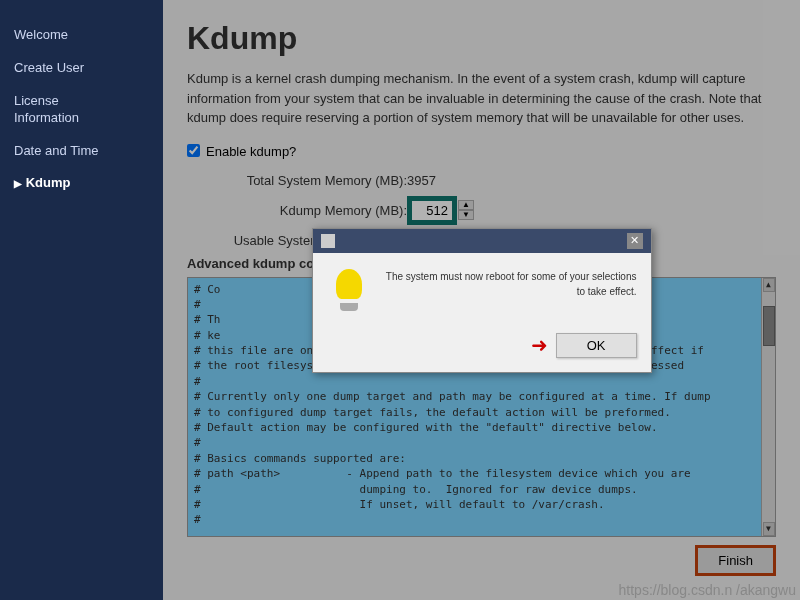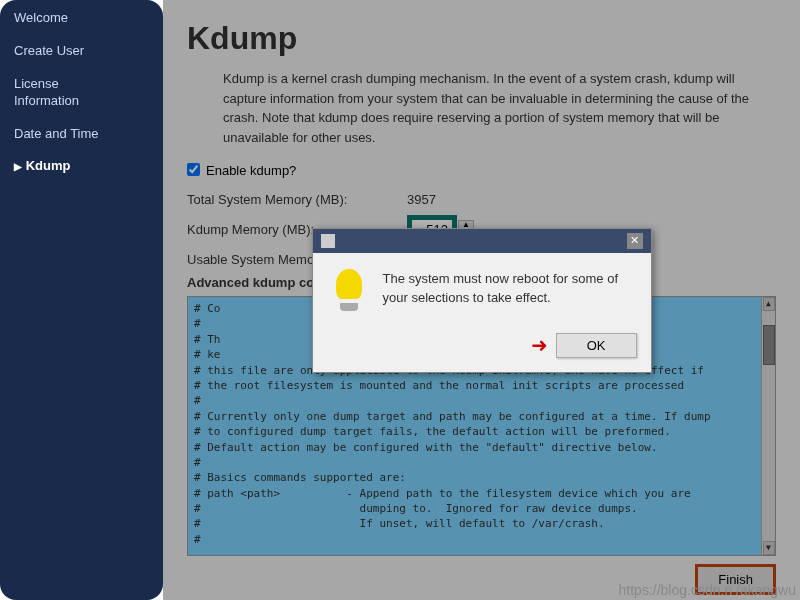--- a/index.html
+++ b/index.html
@@ -11,24 +11,23 @@
       font-size: 13px;
       display: flex;
     }
 
     
     #sidebar {
       width: 163px;
       min-width: 163px;
       background: #1a2a4a;
       color: #ffffff;
-      padding-top: 2px;
+      padding-top: 19px;
       display: flex;
       flex-direction: column;
-      border-radius: 16px;
     }
     .sidebar-item {
       padding: 8px 14px;
       cursor: pointer;
       font-size: 13px;
       color: #ccd6f0;
       line-height: 1.3;
     }
     .sidebar-item.active {
       color: #ffffff;
@@ -56,41 +55,41 @@
       font-weight: bold;
       color: #333;
       margin-bottom: 12px;
     }
 
     .description {
       font-size: 13px;
       color: #333;
       line-height: 1.5;
       margin-bottom: 16px;
-      margin-left: 36px;
     }
 
     .checkbox-row {
       display: flex;
       align-items: flex-start;
       margin-bottom: 14px;
     }
     .checkbox-row input[type=checkbox] {
       margin-right: 6px;
     }
 
     .field-row {
       display: flex;
       align-items: center;
       margin-bottom: 8px;
     }
     .field-label {
       min-width: 220px;
       font-size: 13px;
       color: #333;
+      text-align: right;
     }
     .field-value {
       font-size: 13px;
       color: #333;
       text-align: right;
     }
 
     .spinner-container {
       display: flex;
       align-items: center;
@@ -258,24 +257,25 @@
       height: 8px;
       background: #aaa;
       border-radius: 0 0 4px 4px;
       position: absolute;
       bottom: 2px;
       left: 50%;
       transform: translateX(-50%);
     }
 
     .dialog-message {
-      font-size: 13px;
+      font-size: 10px;
       color: #333;
       line-height: 1.5;
       flex: 1;
+      text-align: right;
     }
 
     .dialog-footer {
       padding: 6px 14px 14px;
       display: flex;
       justify-content: flex-end;
       align-items: center;
     }
     .arrow-hint {
       font-size: 20px;

